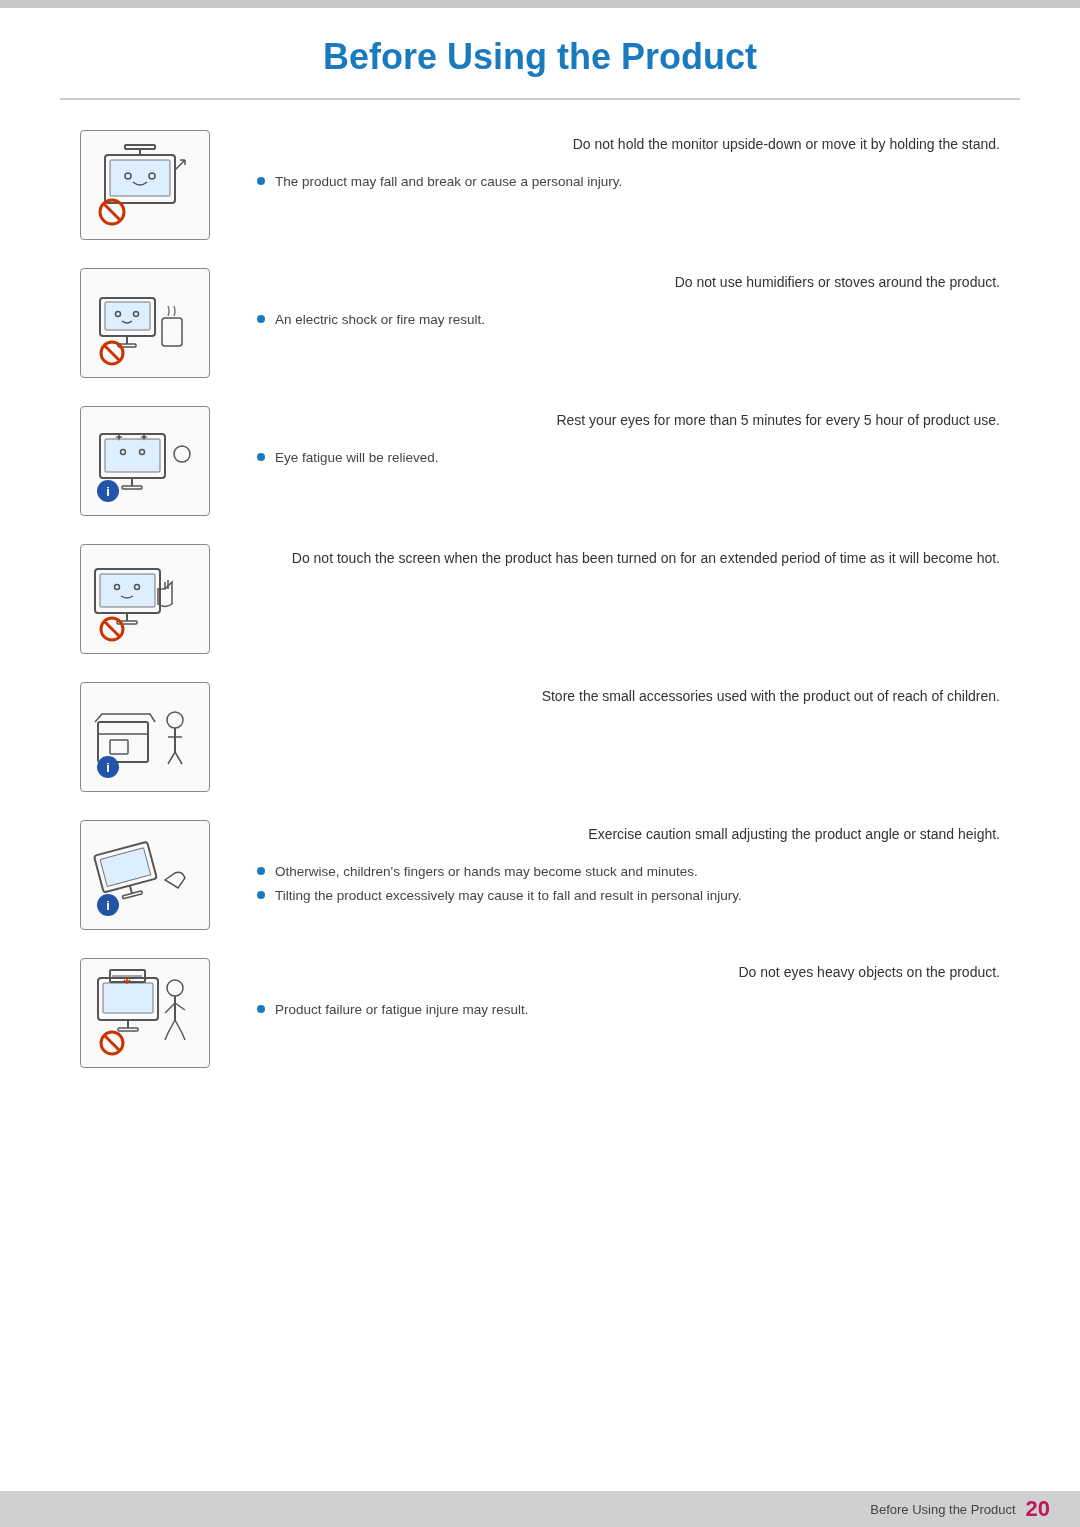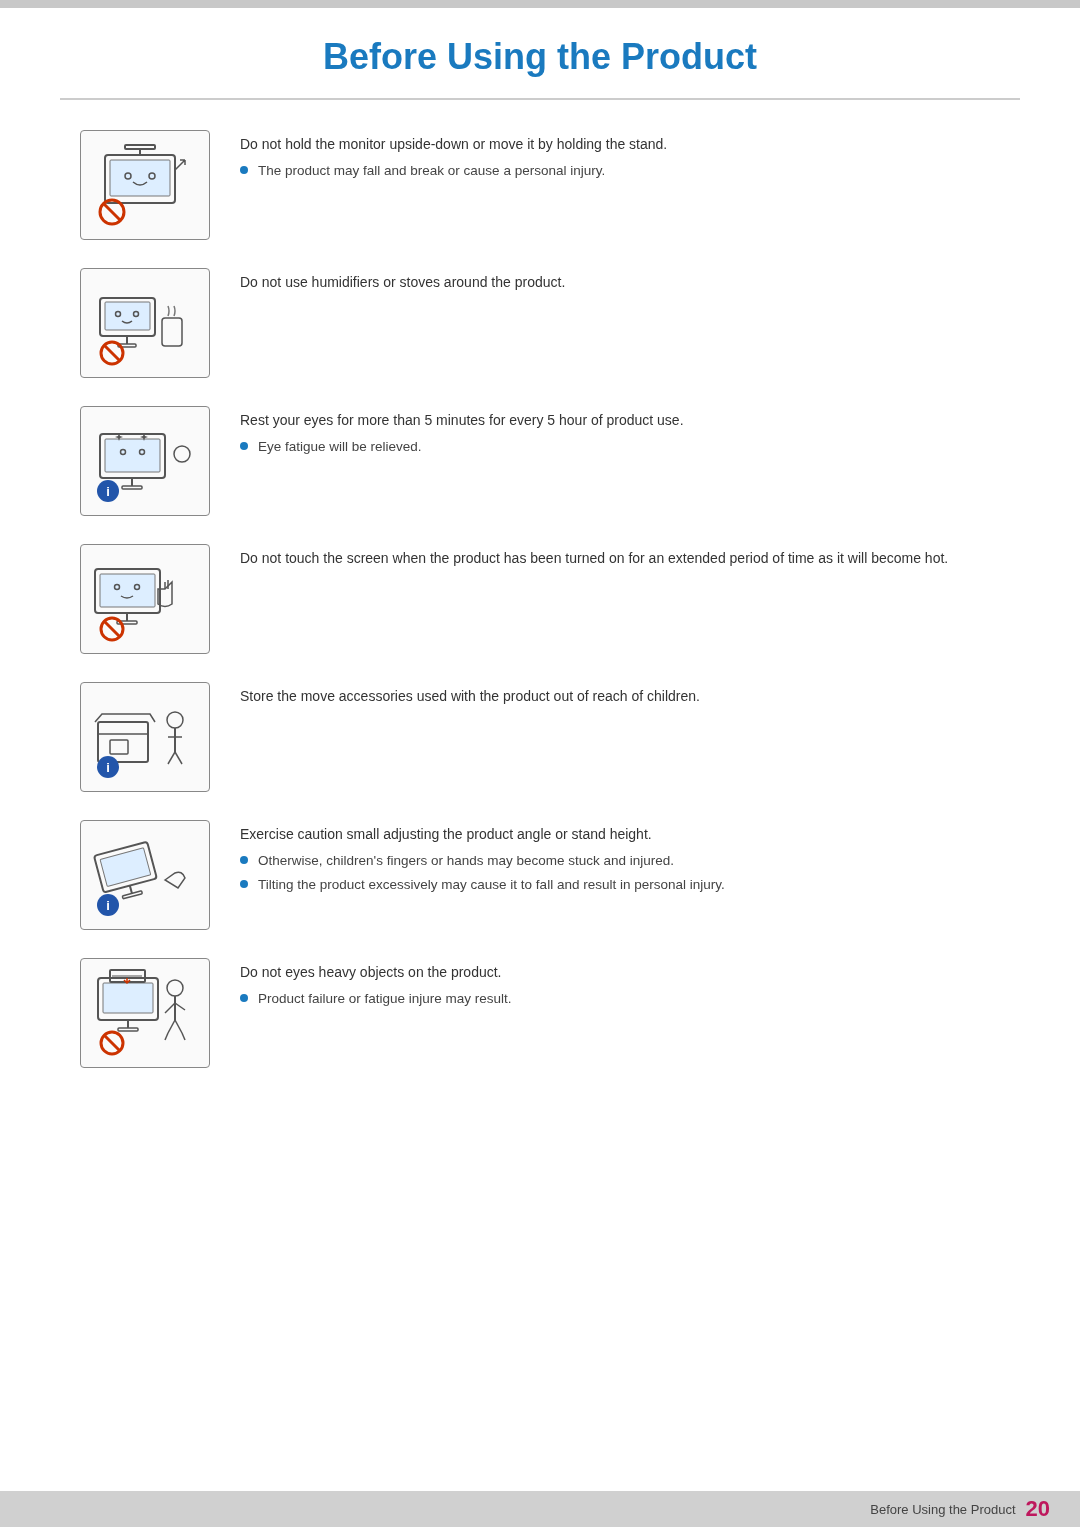--- a/index.html
+++ b/index.html
@@ -31,20 +31,21 @@
     }
 
     .page-title {
       font-size: 36px;
       font-weight: bold;
       color: #1a7abf;
     }
 
     .content-area {
       padding: 30px 80px 80px 80px;
+      text-align: right;
     }
 
     .safety-item {
       display: flex;
       flex-direction: row;
       align-items: flex-start;
       margin-bottom: 28px;
     }
 
     .icon-box {
@@ -75,21 +76,21 @@
     .main-text {
       font-size: 14px;
       color: #333;
       margin-bottom: 6px;
       line-height: 1.5;
     }
 
     .bullet-list {
       list-style: none;
       padding: 0;
-      margin: 0;
+      margin: 17px;
     }
 
     .bullet-list li {
       display: flex;
       align-items: flex-start;
       font-size: 13.5px;
       color: #444;
       margin-bottom: 4px;
       line-height: 1.5;
     }
@@ -189,20 +190,26 @@
         <rect x="72" y="40" width="20" height="28" rx="3" fill="none" stroke="#555" stroke-width="1.5"></rect>
         <path d="M78 38 Q80 33 78 28" fill="none" stroke="#777" stroke-width="1.5"></path>
         <path d="M84 38 Q86 33 84 28" fill="none" stroke="#777" stroke-width="1.5"></path>
 
         <circle cx="22" cy="75" r="11" fill="none" stroke="#cc3300" stroke-width="3"></circle>
         <line x1="14" y1="67" x2="30" y2="83" stroke="#cc3300" stroke-width="3"></line>
       </svg>
     </div>
     <div class="text-block">
       <p class="main-text">Do not use humidifiers or stoves around the product.</p>
+      <ul class="bullet-list">
+        <li>
+          <span class="bullet-dot"></span>
+          <span>An electric shock or fire may result.</span>
+        </li>
+      </ul>
     </div>
   </div>
 
   <div class="safety-item">
     <div class="icon-box">
       <svg viewBox="0 0 110 90" xmlns="http://www.w3.org/2000/svg">
 
         <rect x="10" y="18" width="65" height="44" rx="3" fill="none" stroke="#555" stroke-width="2"></rect>
         <rect x="15" y="23" width="55" height="33" rx="1" fill="#ddeeff" stroke="#777" stroke-width="1"></rect>
 
@@ -276,21 +283,21 @@
         <line x1="85" y1="36" x2="85" y2="60" stroke="#555" stroke-width="2"></line>
         <line x1="78" y1="45" x2="92" y2="45" stroke="#555" stroke-width="1.5"></line>
         <line x1="85" y1="60" x2="78" y2="72" stroke="#555" stroke-width="1.5"></line>
         <line x1="85" y1="60" x2="92" y2="72" stroke="#555" stroke-width="1.5"></line>
 
         <circle cx="18" cy="75" r="11" fill="#2255aa" stroke="none"></circle>
         <text x="18" y="80" text-anchor="middle" fill="white" font-size="13" font-weight="bold">i</text>
       </svg>
     </div>
     <div class="text-block">
-      <p class="main-text">Store the move accessories used with the product out of reach of children.</p>
+      <p class="main-text">Store the small accessories used with the product out of reach of children.</p>
     </div>
   </div>
 
   <div class="safety-item">
     <div class="icon-box">
       <svg viewBox="0 0 110 90" xmlns="http://www.w3.org/2000/svg">
 
         <g transform="rotate(-15, 37, 45)">
           <rect x="10" y="18" width="55" height="38" rx="3" fill="none" stroke="#555" stroke-width="2"></rect>
           <rect x="15" y="23" width="45" height="28" rx="1" fill="#ddeeff" stroke="#777" stroke-width="1"></rect>
@@ -303,21 +310,21 @@
 
         <circle cx="18" cy="75" r="11" fill="#2255aa" stroke="none"></circle>
         <text x="18" y="80" text-anchor="middle" fill="white" font-size="13" font-weight="bold">i</text>
       </svg>
     </div>
     <div class="text-block">
       <p class="main-text">Exercise caution small adjusting the product angle or stand height.</p>
       <ul class="bullet-list">
         <li>
           <span class="bullet-dot"></span>
-          <span>Otherwise, children's fingers or hands may become stuck and injured.</span>
+          <span>Otherwise, children's fingers or hands may become stuck and minutes.</span>
         </li>
         <li>
           <span class="bullet-dot"></span>
           <span>Tilting the product excessively may cause it to fall and result in personal injury.</span>
         </li>
       </ul>
     </div>
   </div>
 
   <div class="safety-item">

